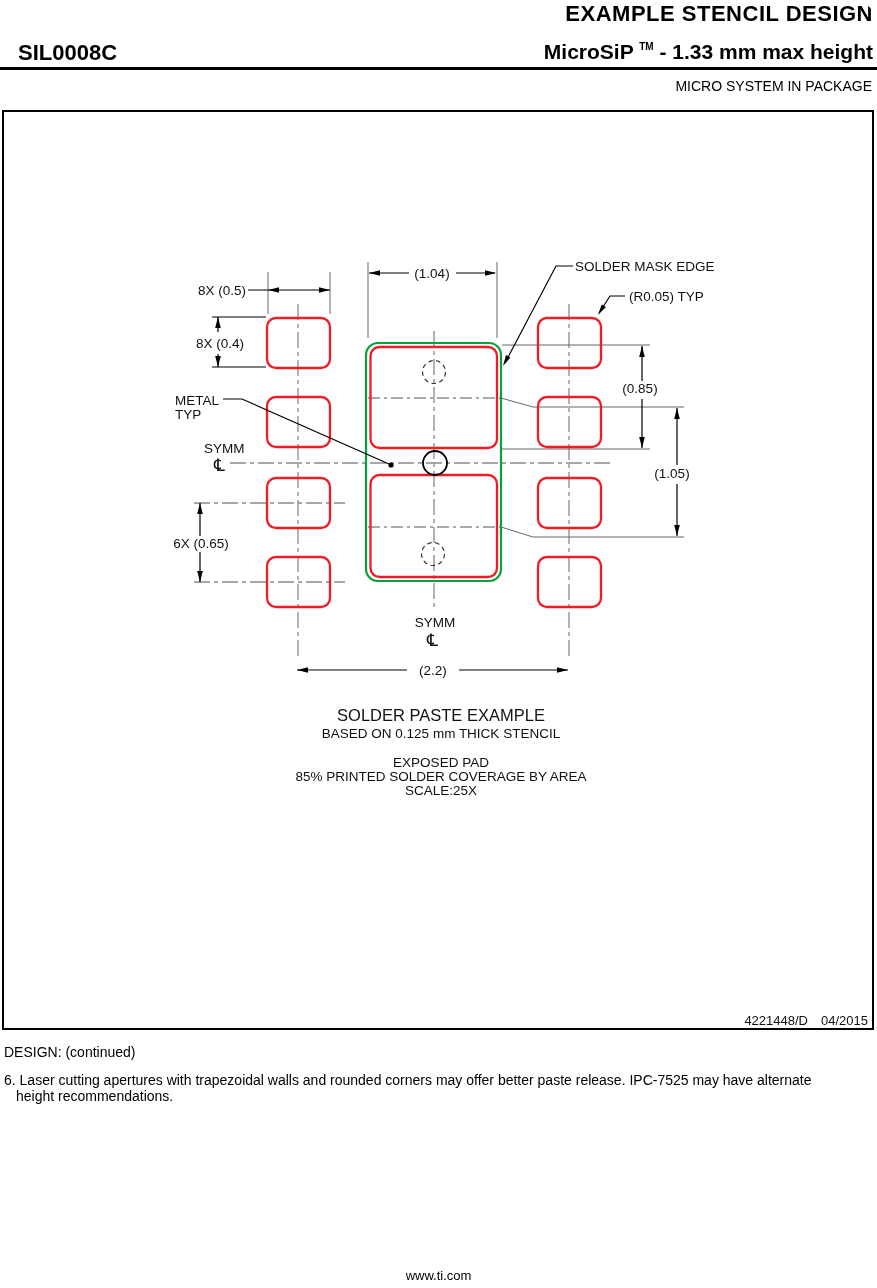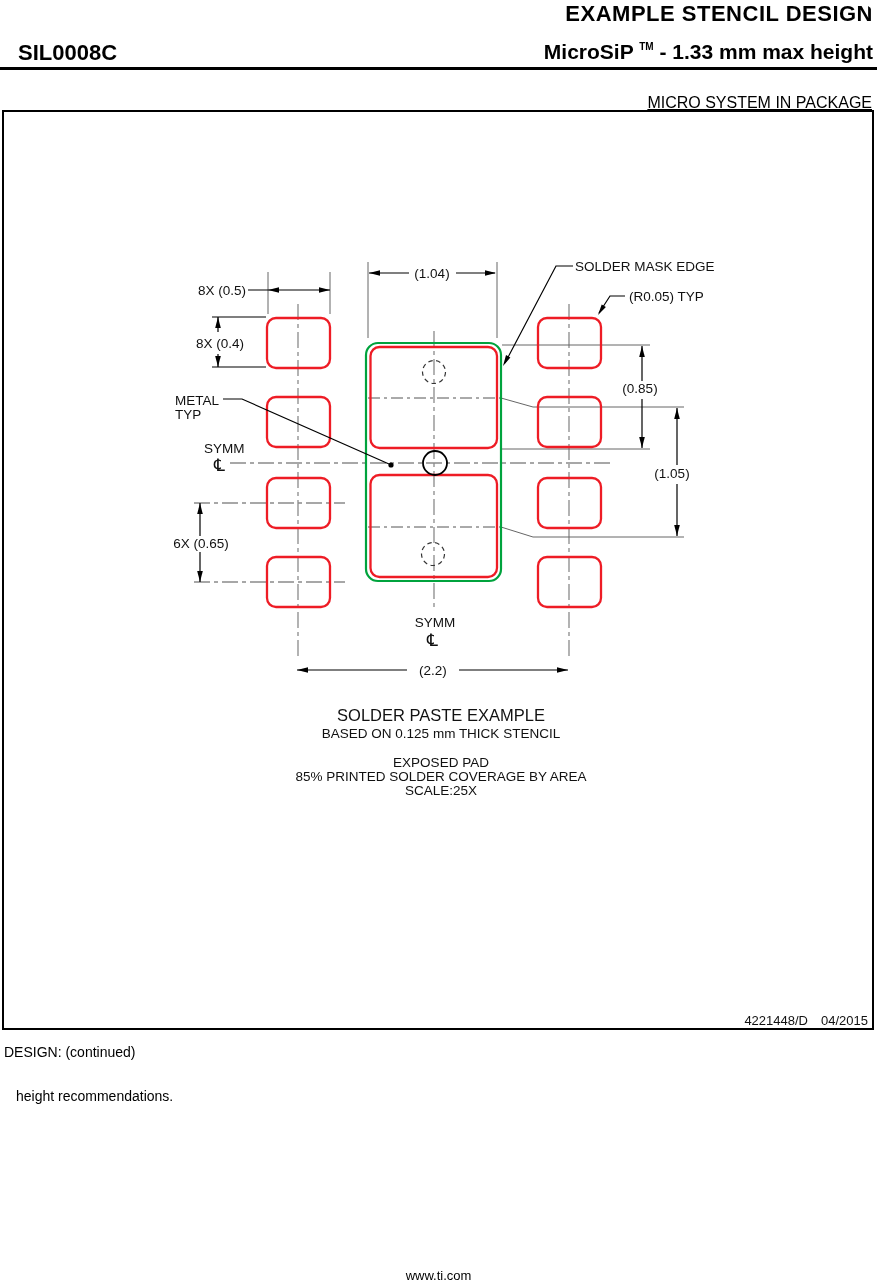--- a/index.html
+++ b/index.html
@@ -6,21 +6,21 @@
   #page{
     position:relative;width:877px;height:1288px;background:#fff;overflow:hidden;
     font-family:"Liberation Sans",sans-serif;color:#000;border-radius:25px;
   }
   .abs{position:absolute;}
   .hdr-title{top:1px;right:4px;font-size:22px;font-weight:bold;letter-spacing:0.5px;}
   .hdr-part{top:40px;left:10px;font-size:22px;font-weight:bold;margin-left:8px;}
   .hdr-sub{top:40px;right:4px;font-size:21px;font-weight:bold;}
   .hdr-sub sup{font-size:10px;font-weight:bold;vertical-align:9px;letter-spacing:0;}
   .hdr-rule{top:67px;left:0;width:877px;height:3px;background:#000;}
-  .hdr-family{top:94px;right:5px;font-size:16px;text-decoration:underline;}
+  .hdr-family{top:78px;right:5px;font-size:14px;}
   .notes-head{top:1044px;left:4px;font-size:14px;}
   .note-line1{top:1072px;left:4px;font-size:14px;white-space:nowrap;}
   .note-line2{top:1088px;left:16px;font-size:14px;}
   .footer-url{top:1268px;left:0;width:877px;text-align:center;font-size:13px;}
   svg text{font-family:"Liberation Sans",sans-serif;fill:#111;}
   svg .lbl{font-size:13.5px;}
   svg .cap-title{font-size:16.5px;}
   svg .cap{font-size:13.5px;}
   svg .clsym{font-family:"DejaVu Sans",sans-serif;font-size:17px;}
   svg .docnum{font-size:13px;}
@@ -137,17 +137,18 @@
     <text class="cap" x="441" y="738" text-anchor="middle">BASED ON 0.125 mm THICK STENCIL</text>
     <text class="cap" x="441" y="767" text-anchor="middle">EXPOSED PAD</text>
     <text class="cap" x="441" y="781" text-anchor="middle">85% PRINTED SOLDER COVERAGE BY AREA</text>
     <text class="cap" x="441" y="795" text-anchor="middle">SCALE:25X</text>
 
     <text class="docnum" x="808" y="1025" text-anchor="end">4221448/D</text>
     <text class="docnum" x="868" y="1025" text-anchor="end">04/2015</text>
   </svg>
 
   <div class="abs notes-head">DESIGN: (continued)</div>
+  <div class="abs note-line1">6. Laser cutting apertures with trapezoidal walls and rounded corners may offer better paste release. IPC-7525 may have alternate</div>
   <div class="abs note-line2">height recommendations.</div>
 
   <div class="abs footer-url">www.ti.com</div>
 
 </div>
 
 </body></html>

